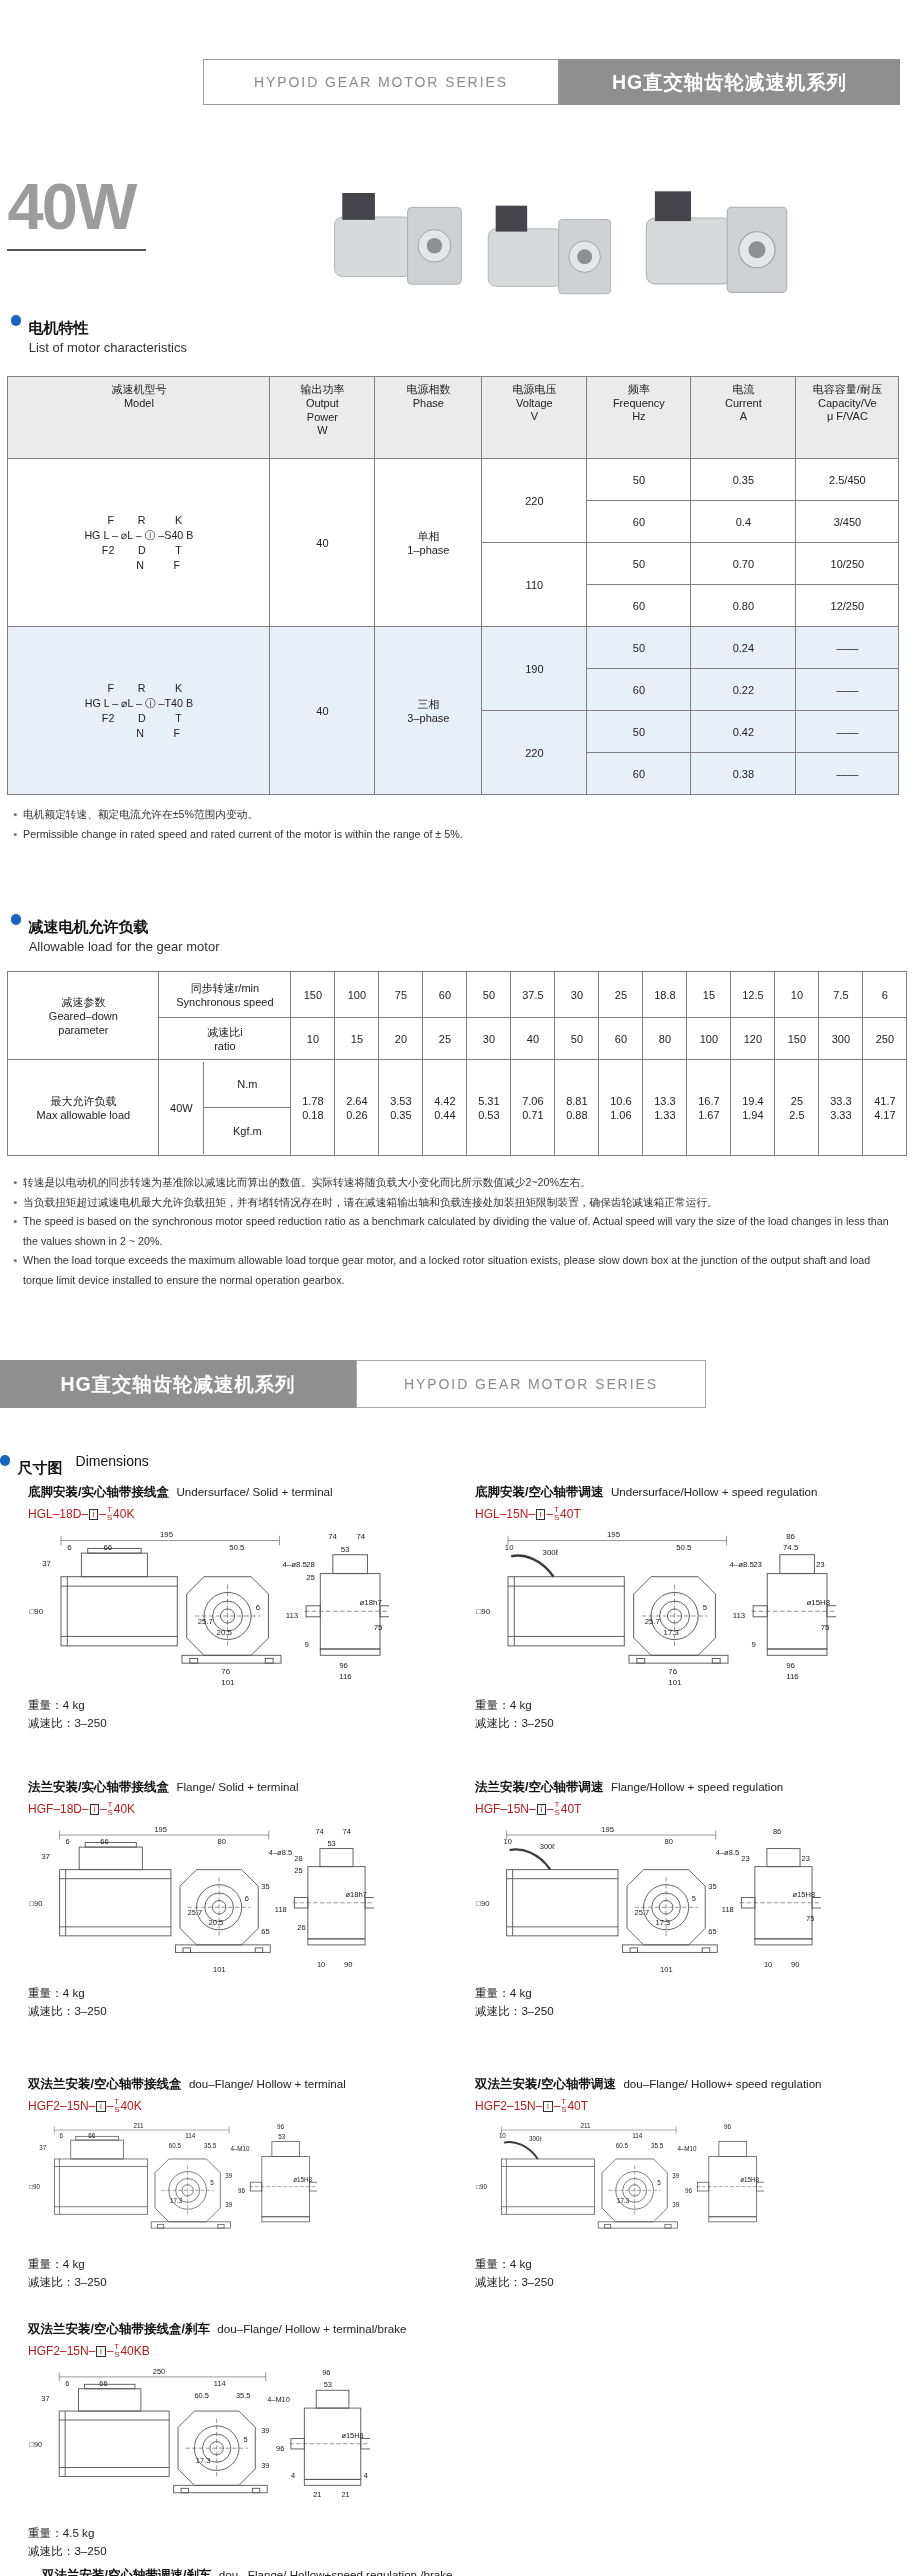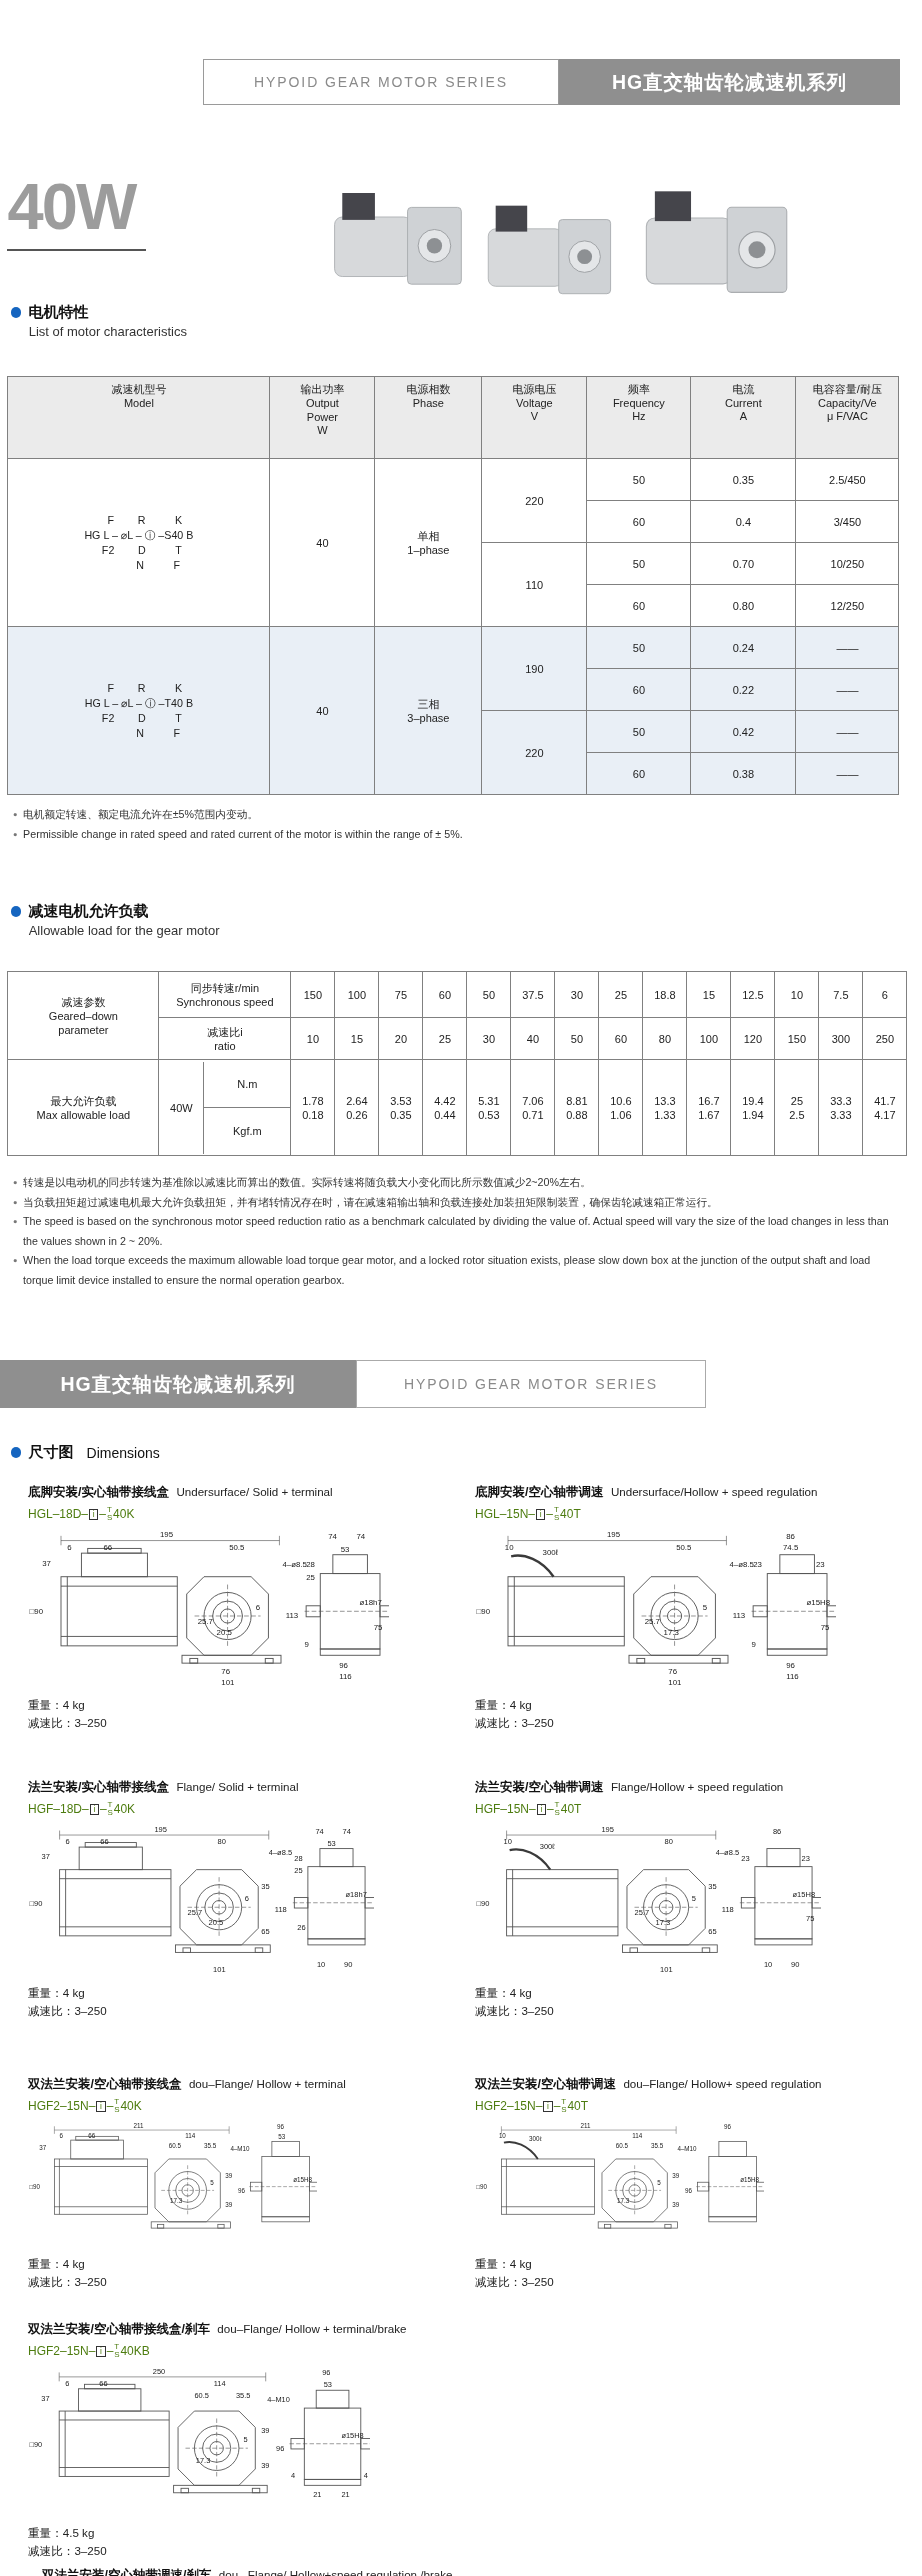--- a/index.html
+++ b/index.html
@@ -25,21 +25,21 @@
              color:#9c9c9c; letter-spacing:-1.9px; line-height:74px; }
   #title-underline { position:absolute; top:249px; left:7.4px; width:139px; height:1.9px; background:#555; }
 
   
   .photo { position:absolute; }
 
   
   .sec { position:absolute; }
   .sec .row1 { display:flex; align-items:center; gap:7.4px; }
   .sec .dot { width:10.2px; height:10.2px; border-radius:50%; background:#1565c0; }
-  .sec .cn { font-size:15px; font-weight:bold; color:#111; }
+  .sec .cn { font-size:15px; font-weight:bold; color:#111;margin-top:16px; }
   .sec .en { font-size:13px; color:#333; margin-left:17.7px; margin-top:1.9px; }
   .sec .en-inline { font-size:14px; color:#111; margin-left:5.6px; }
 
   
   table { border-collapse:collapse; table-layout:fixed; width:892px; }
   #table1-wrap { position:absolute; top:376px; left:7.4px; }
   #table2-wrap { position:absolute; top:971px; left:7.4px; }
   td,th { border:0.9px solid #808080; text-align:center; vertical-align:middle;
           font-size:11px; font-weight:normal; color:#222; padding:0.9px; }
   table { border:1.9px solid #4a4a4a; }
@@ -69,21 +69,21 @@
 
   
   #dims { position:absolute; top:1476px; left:0; width:922px; }
   .drow { position:relative; display:flex; }
   .drow1 { height:295px; } .drow2 { height:297px; } .drow3 { height:245px; } .drow4 { height:262px;flex-direction:column; }
   .dblock { position:relative; width:433px; padding-left:28px; }
   .dblock.right { padding-left:42px; width:489px; }
   .dcap { margin-top:5.6px; }
   .dcn { font-size:12.5px; font-weight:bold; color:#111; }
   .den { font-size:11.6px; color:#222; margin-left:7.4px; }
-  .dmodel { margin-top:5.6px; font-size:12px; color:#4d7c0f; display:flex; align-items:center; }
+  .dmodel { margin-top:5.6px; font-size:12px; color:#b91c1c; display:flex; align-items:center; }
   .ibox { display:inline-block; border:0.9px solid #333; font-size:8.4px; line-height:9.3px;
           padding:0 2.8px; margin:0 0.9px; }
   .ts { display:inline-flex; flex-direction:column; margin:0 0.9px; }
   .ts i { font-style:normal; font-size:8px; line-height:8px; }
   .dwg { display:block; margin-top:5.6px; }
   .dwg text { font-size:10px; fill:#1a1a1a; font-family:"Liberation Sans",sans-serif; }
   .dwt { margin-top:3.7px; font-size:11.6px; color:#222; line-height:17.7px; }
 </style>
 </head>
 <body>
@@ -482,21 +482,21 @@
         <span class="b">●</span>
         <span>When the load torque exceeds the maximum allowable load torque gear motor, and a locked rotor situation exists, please slow down box at the junction of the output shaft and load torque limit device installed to ensure the normal operation gearbox.</span>
       </div>
     </div>
 
   <div class="band" id="band2">
     <div class="gbox">HG直交轴齿轮减速机系列</div>
     <div class="wbox">HYPOID GEAR MOTOR SERIES</div>
   </div>
 
-  <div class="sec" style="top:1443px;left:11px">
+  <div class="sec" style="top:1443px;left:0">
     <div class="row1">
         <span class="dot"></span>
       <span class="cn">尺寸图</span>
       <span class="en-inline">Dimensions</span>
       </div>
   </div>
 
   <div id="dims">
 
     <div class="drow drow1">

